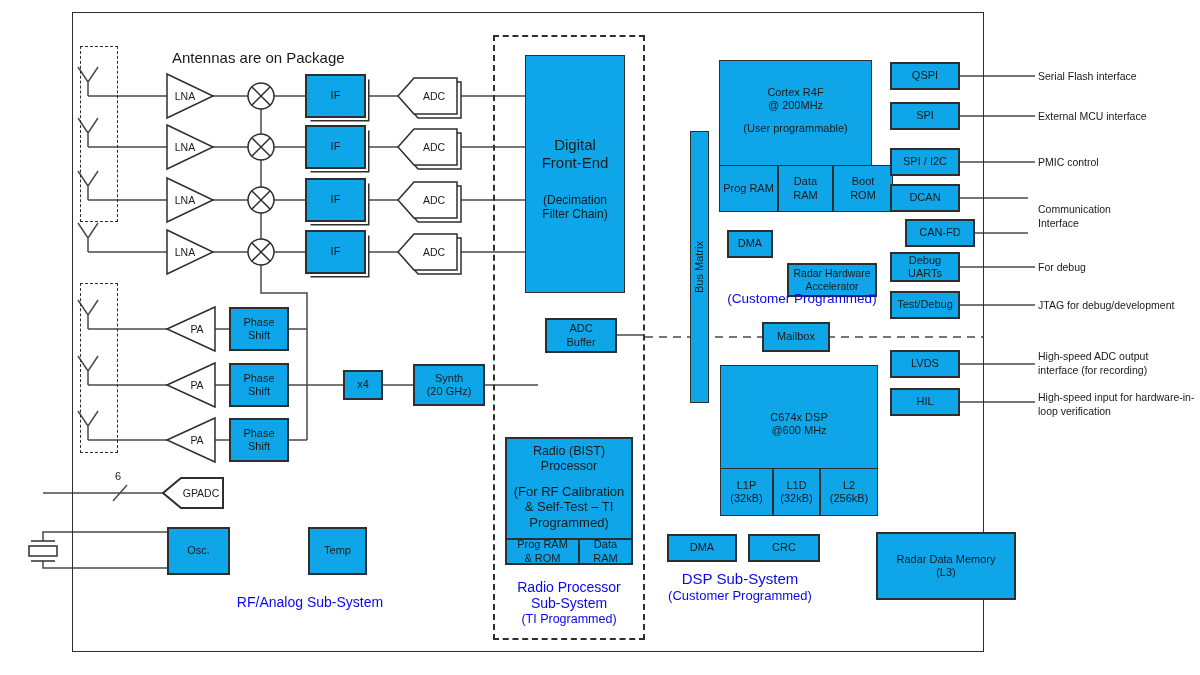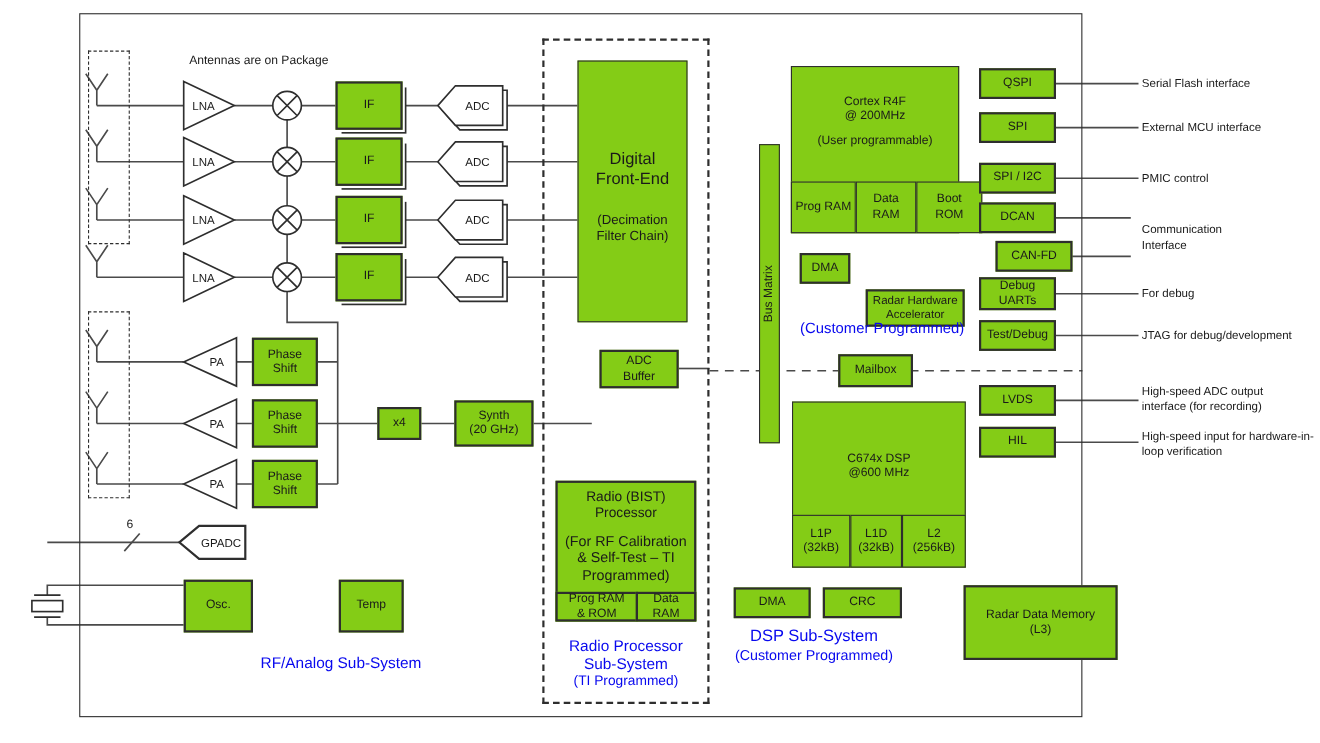--- a/index.html
+++ b/index.html
@@ -1,19 +1,19 @@
 <!DOCTYPE html>
 <html><head>
 <meta charset="utf-8">
 <style>
   html,body{margin:0;padding:0;background:#ffffff;}
   #canvas{position:relative;width:1200px;height:675px;background:#fff;overflow:hidden;
           font-family:"Liberation Sans",sans-serif;color:#1a1a1a;}
   svg{position:absolute;left:0;top:0;}
-  .b{position:absolute;border:2px solid #2e2e2e;background:#84cc16;display:flex;flex-direction:column;
+  .b{position:absolute;border:2px solid #2e2e2e;background:#0ea5e9;display:flex;flex-direction:column;
      align-items:center;justify-content:center;text-align:center;font-size:11px;line-height:1.22;
      white-space:pre-line;box-sizing:border-box;}
   .thin{border-width:1.5px;}
   .stacked{box-shadow:3px 3px 0 -1px #ffffff,4.5px 4.5px 0 -1px #2e2e2e;}
   .dashedbox{position:absolute;border:2px dashed #2e2e2e;box-sizing:border-box;background:transparent;}
   .lbl{position:absolute;white-space:pre-line;}
   .blue{color:#0808ee;text-align:center;}
   .ext{font-size:10.5px;text-align:left;line-height:1.3;}
   .vtext{writing-mode:vertical-rl;transform:rotate(180deg);}
 </style>
@@ -123,21 +123,21 @@
       <text x="201" y="497">GPADC</text>
       <text x="118" y="480" font-size="11">6</text>
     </g>
   </svg>
 
   <div class="b thin" style="left:72px;top:12px;width:912px;height:640px;background:transparent;"></div>
   <div class="dashedbox" style="left:80px;top:46px;width:38px;height:176px;border-width:1.5px;"></div>
   <div class="dashedbox" style="left:80px;top:283px;width:38px;height:170px;border-width:1.5px;"></div>
   <div class="dashedbox" style="left:493px;top:35px;width:152px;height:605px;"></div>
 
-  <div class="lbl" style="left:172px;top:49px;font-size:11px;">Antennas are on Package</div>
+  <div class="lbl" style="left:172px;top:49px;font-size:15px;">Antennas are on Package</div>
 
   <div class="b stacked" style="left:305px;top:74px;width:61px;height:44px;">IF</div>
   <div class="b stacked" style="left:305px;top:125px;width:61px;height:44px;">IF</div>
   <div class="b stacked" style="left:305px;top:178px;width:61px;height:44px;">IF</div>
   <div class="b stacked" style="left:305px;top:230px;width:61px;height:44px;">IF</div>
 
   <div class="b" style="left:229px;top:307px;width:60px;height:44px;">Phase
 Shift</div>
   <div class="b" style="left:229px;top:363px;width:60px;height:44px;">Phase
 Shift</div>

